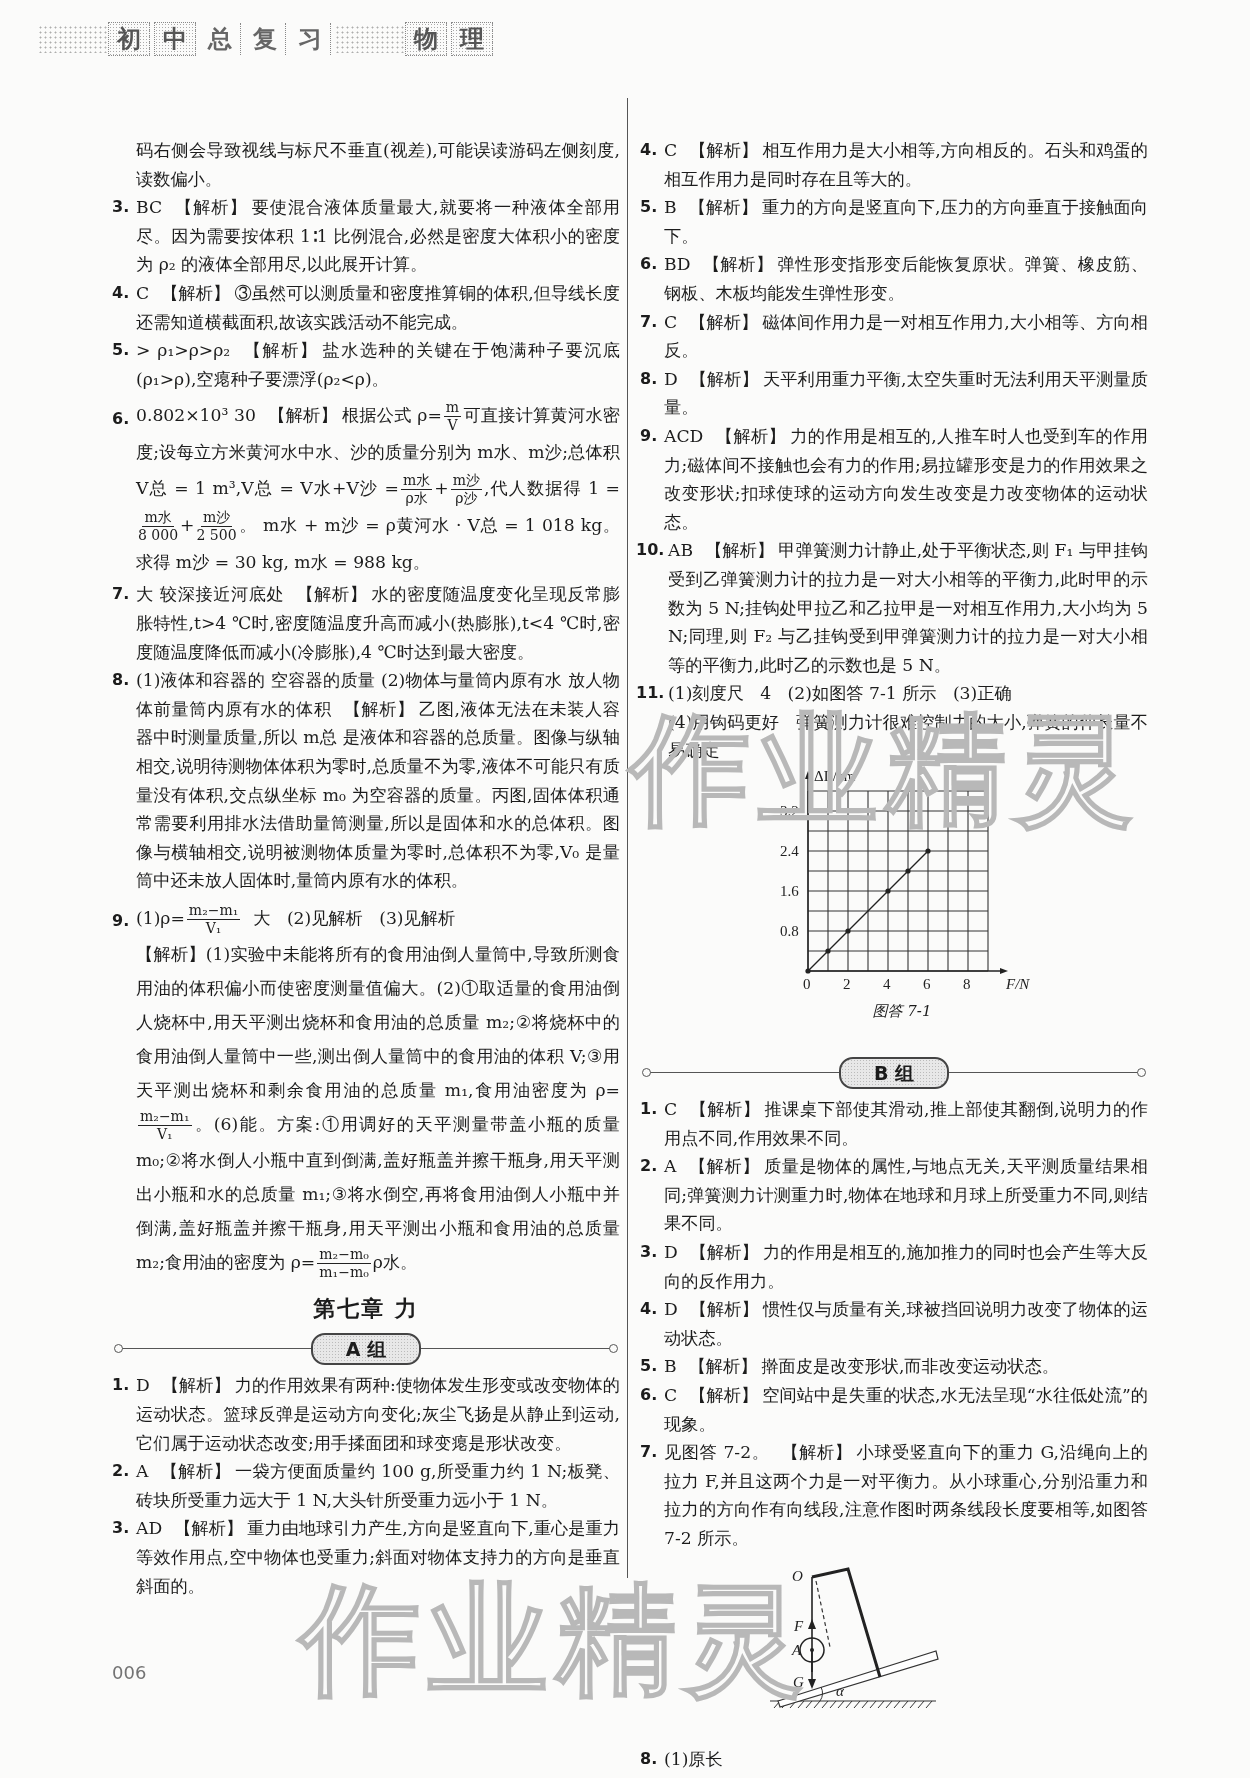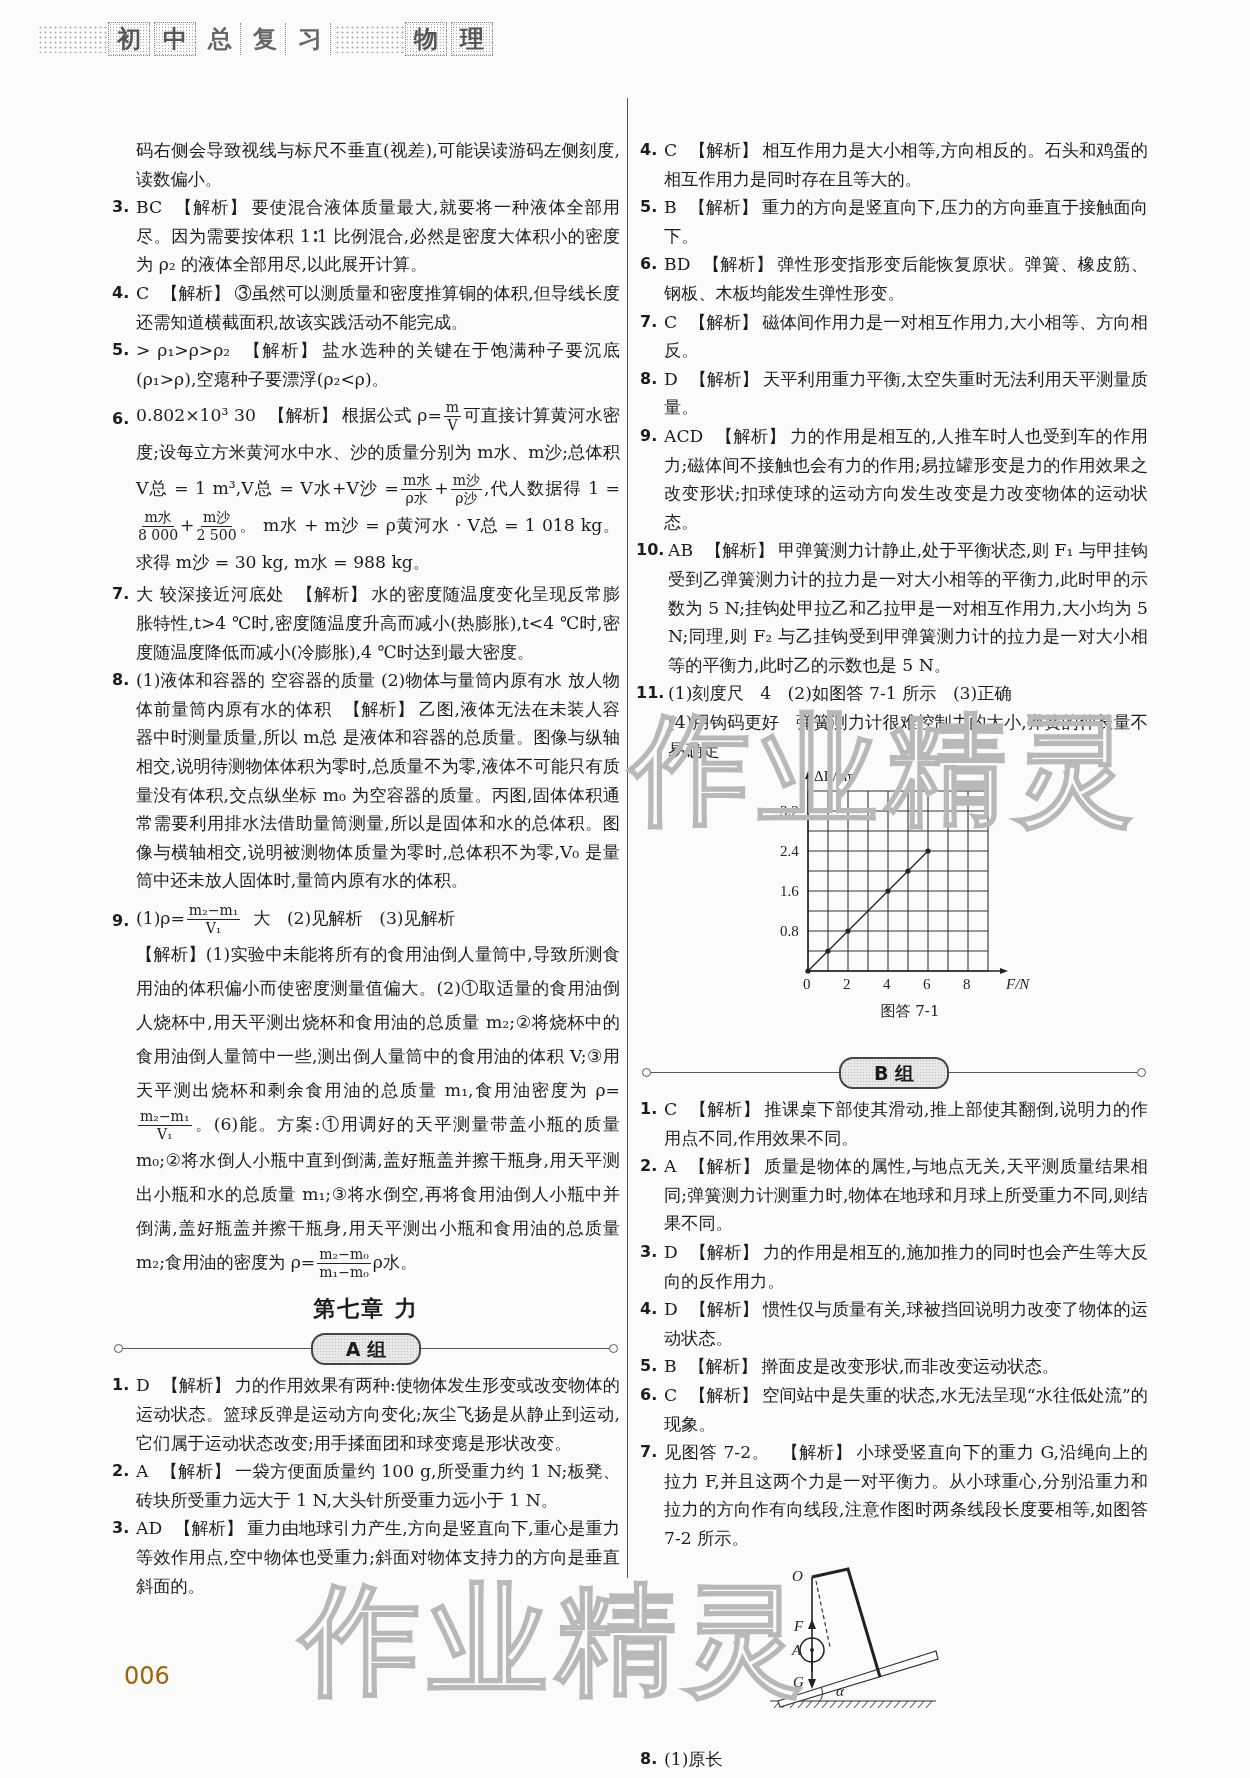--- a/index.html
+++ b/index.html
@@ -27,21 +27,21 @@
   .chapter{text-align:center;font-family:"DejaVu Sans",sans-serif;font-weight:bold;font-size:22px;margin:14px 0 6px;letter-spacing:2px;}
   .group{position:relative;height:40px;margin:4px 0 2px;}
   .group .line{position:absolute;left:8px;right:8px;top:19px;height:1px;background:#555;}
   .group .dotl,.group .dotr{position:absolute;top:15px;width:7px;height:7px;border:1px solid #555;border-radius:50%;background:#fbfbfa;}
   .group .dotl{left:2px;} .group .dotr{right:2px;}
   .group .pill{position:absolute;left:50%;top:4px;transform:translateX(-50%);width:106px;height:28px;border:2px solid #444;border-radius:14px;
     background-image:radial-gradient(#bbb 0.8px,transparent 1px);background-size:3px 3px;background-color:#e8e8e8;
     display:flex;align-items:center;justify-content:center;font-family:"DejaVu Sans",sans-serif;font-weight:bold;font-size:19px;}
   .fig{position:relative;margin:6px 0 4px 0;}
   .caption{text-align:center;font-size:15px;}
-  .pageno{position:absolute;left:112px;top:1662px;font-family:"DejaVu Sans",sans-serif;font-size:24px;color:#a16207;margin-left:12px;}
+  .pageno{position:absolute;left:112px;top:1662px;font-family:"DejaVu Sans",sans-serif;font-size:18px;color:#737373;}
   .wm{position:absolute;font-family:"DejaVu Sans",sans-serif;font-size:120px;font-weight:bold;color:transparent;-webkit-text-stroke:1.4px #b8b8b8;letter-spacing:8px;pointer-events:none;}
 </style>
 </head>
 <body>
 
 <div class="header">
   <div class="hdr-dots"></div>
   <div class="hdr-char">初</div>
   <div class="hdr-char">中</div>
   <div class="hdr-char plain">总</div>
@@ -214,21 +214,21 @@
           <text x="283" y="218">6</text>
           <text x="323" y="218">8</text>
           <text x="140" y="165">0.8</text>
           <text x="140" y="125">1.6</text>
           <text x="140" y="85.00000000000001">2.4</text>
           <text x="140" y="45">3.2</text>
           <text x="366" y="218" font-style="italic">F/N</text>
           <text x="174" y="10">ΔL/cm</text>
         </g>
     </svg>
-    <div class="caption" style="position:absolute;left:16px;width:508px;top:226px;">图答 7-1</div>
+    <div class="caption" style="position:absolute;left:8px;width:508px;top:226px;font-style:italic;">图答 7-1</div>
   </div>
 
   <div style="height:24px"></div>
   <div class="group">
     <div class="line"></div>
     <div class="dotl"></div>
     <div class="dotr"></div>
     <div class="pill">B 组</div>
   </div>
 

